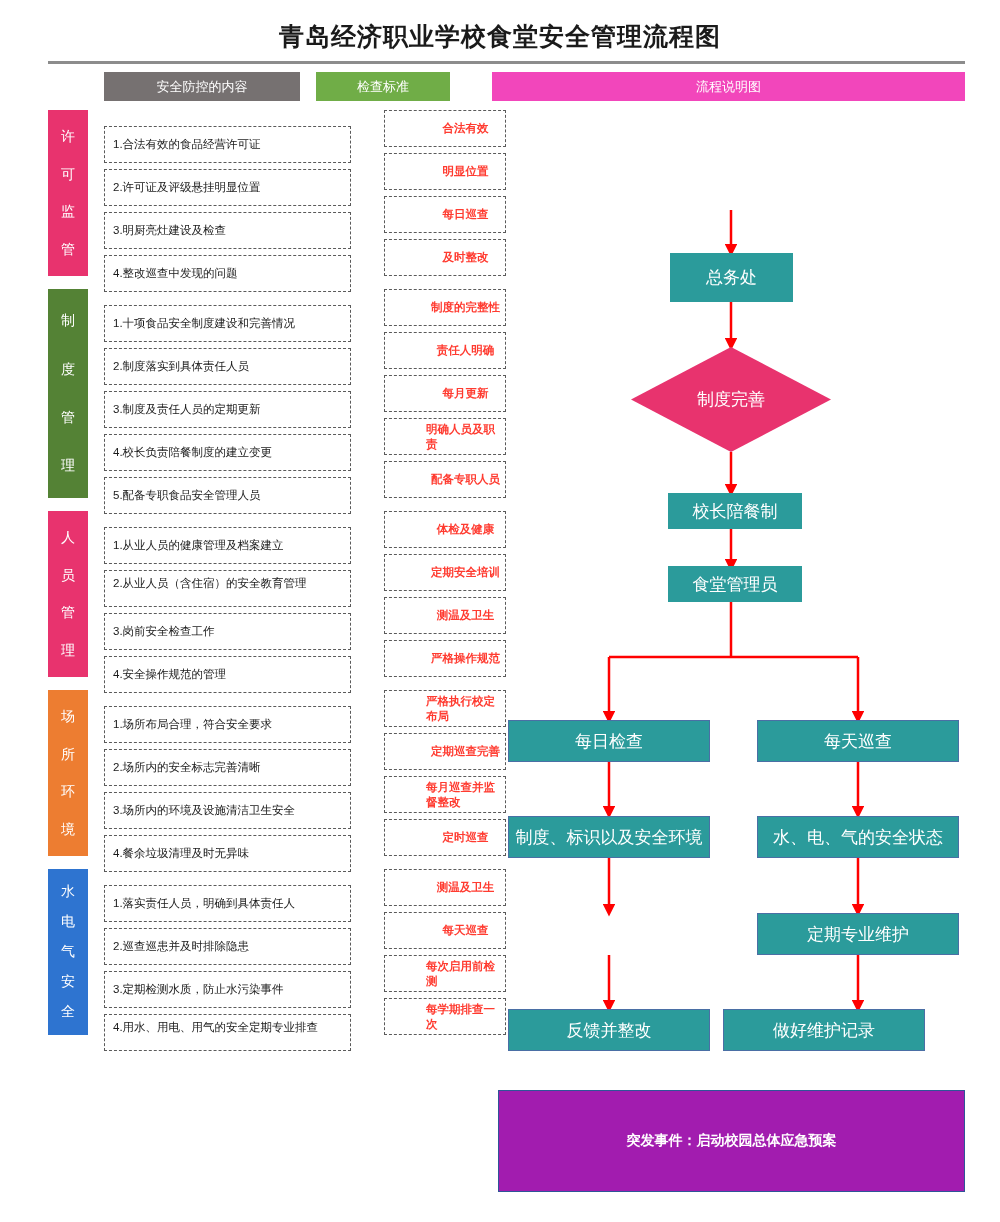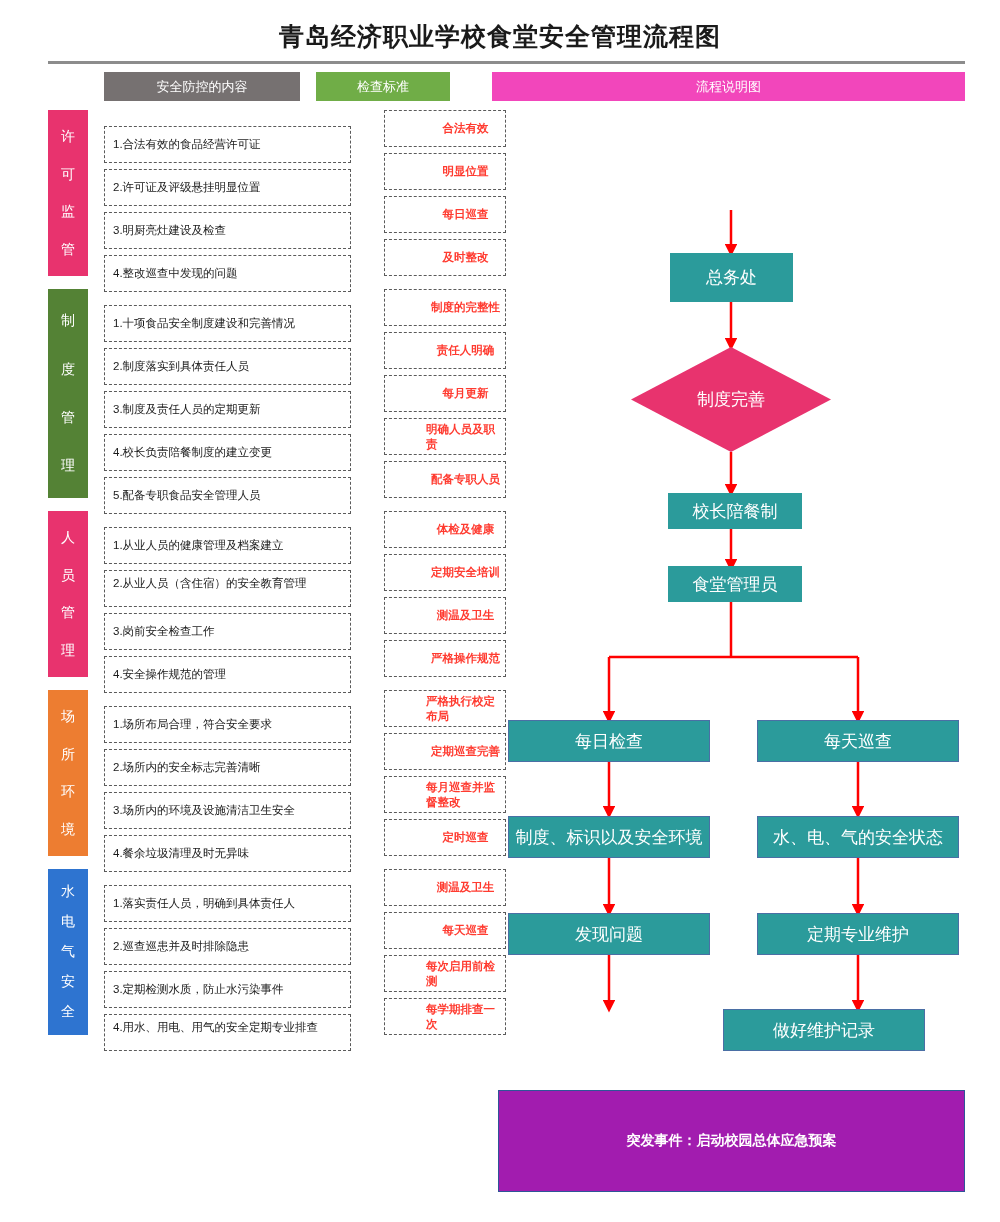--- a/index.html
+++ b/index.html
@@ -326,19 +326,19 @@
   <div class="diamond" style="left:631px;top:347px;width:200px;height:105px;">制度完善</div>
   <div class="node teal-plain" style="left:668px;top:493px;width:134px;height:36px;">校长陪餐制</div>
   <div class="node teal-plain" style="left:668px;top:566px;width:134px;height:36px;">食堂管理员</div>
 
   <div class="node teal-bord" style="left:508px;top:720px;width:202px;height:42px;">每日检查</div>
   <div class="node teal-bord" style="left:757px;top:720px;width:202px;height:42px;">每天巡查</div>
 
   <div class="node teal-bord" style="left:508px;top:816px;width:202px;height:42px;">制度、标识以及安全环境</div>
   <div class="node teal-bord" style="left:757px;top:816px;width:202px;height:42px;">水、电、气的安全状态</div>
 
-  <div class="node teal-bord" style="left:508px;top:913px;width:202px;height:42px;">发现问题</div>
   <div class="node teal-bord" style="left:757px;top:913px;width:202px;height:42px;">定期专业维护</div>
 
+  <div class="node teal-bord" style="left:508px;top:1009px;width:202px;height:42px;">反馈并整改</div>
   <div class="node teal-bord" style="left:723px;top:1009px;width:202px;height:42px;text-align:right;">做好维护记录</div>
 
   <div class="node blue-big" style="left:498px;top:1090px;width:467px;height:102px;">突发事件：启动校园总体应急预案</div>
 </div>
 
 </body></html>

